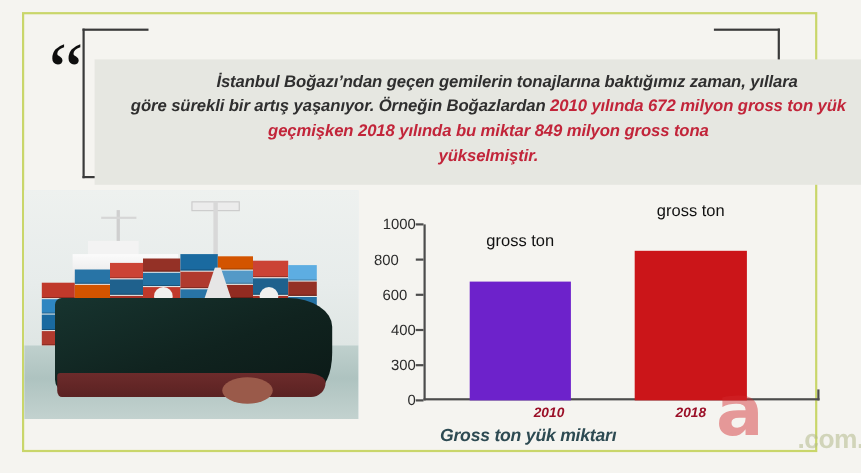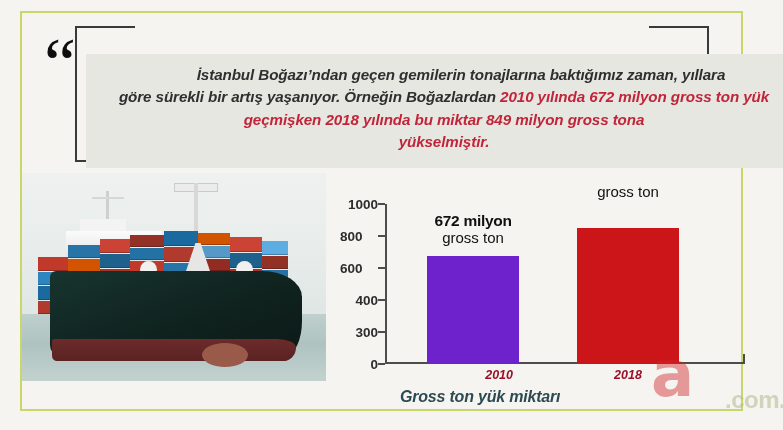--- a/index.html
+++ b/index.html
@@ -178,21 +178,20 @@
   .y-tick {
     position: absolute; left: 38px;
     width: 7px; height: 2px; background: #4c4c4c;
   }
   .y-label {
     position: absolute;
     right: 100%; transform: translateY(-50%);
     padding-right: 9px;
     font-size: 13.5px; color: #2c2c2c;
     white-space: nowrap;
-    font-weight: bold;
   }
 
   .bar {
     position: absolute;
     bottom: 0;
   }
   #bar-2010 { left: 42px;  width: 92px; background: #6d22cb; }
   #bar-2018 { left: 192px; width: 102px; background: #cb1519; }
 
   .bar-label {
@@ -347,42 +346,41 @@
         <div class="y-tick" style="top: 135px;"></div>
         <div style="position: absolute; left: 38px; top: 0px;">
           <div class="y-label" style="position: absolute; left: 0px; top: 136px; transform: translate(-100%, -50%); padding-right: 0px; width: 38px; text-align: right;">300</div>
         </div>
         <div class="y-tick" style="top: 103px;"></div>
         <div style="position: absolute; left: 38px; top: 0px;">
           <div class="y-label" style="position: absolute; left: 0px; top: 104px; transform: translate(-100%, -50%); padding-right: 0px; width: 38px; text-align: right;">400</div>
         </div>
         <div class="y-tick" style="top: 71px;"></div>
         <div style="position: absolute; left: 38px; top: 0px;">
-          <div class="y-label" style="position: absolute; left: 0px; top: 72px; transform: translate(-100%, -50%); padding-right: 0px; width: 38px; text-align: left;">600</div>
+          <div class="y-label" style="position: absolute; left: 0px; top: 72px; transform: translate(-100%, -50%); padding-right: 0px; width: 38px; text-align: center;">600</div>
         </div>
         <div class="y-tick" style="top: 39px;"></div>
         <div style="position: absolute; left: 38px; top: 0px;">
           <div class="y-label" style="position: absolute; left: 0px; top: 40px; transform: translate(-100%, -50%); padding-right: 0px; width: 38px; text-align: left;">800</div>
         </div>
         <div class="y-tick" style="top: 7px;"></div>
         <div style="position: absolute; left: 38px; top: 0px;">
           <div class="y-label" style="position: absolute; left: 0px; top: 8px; transform: translate(-100%, -50%); padding-right: 0px; width: 38px; text-align: right;">1000</div>
         </div>
       </div>
     <div id="plot">
         <div class="bar" id="bar-2010" style="left: 42px; width: 92px; height: 107.52px; background: rgb(109, 34, 203);"></div>
         <div class="bar" id="bar-2018" style="left: 192px; width: 102px; height: 135.84px; background: rgb(203, 21, 25);"></div>
       </div>
     <div id="x-ticks">
         <div class="x-label" style="left: 93px; width: 80px; color: rgb(155, 16, 40); text-align: right;">2010</div>
         <div class="x-label" style="left: 248px; width: 80px; color: rgb(155, 16, 40);">2018</div>
       </div>
     <div id="x-axis-title" style="color: rgb(45, 74, 82);">Gross ton yük miktarı</div>
   <div class="bar-label" style="left: 53px; width: 160px; top: 16.48px;">
-        <span class="big">672 milyon</span>
         <span class="small">gross ton</span>
       </div>
       <div class="bar-label" style="left: 208px; width: 160px; top: -11.84px;">
         <span class="small">gross ton</span>
       </div>
     </div>
 
   <div id="watermark">
     <div id="wm-a">a</div>
     <div id="wm-hbr">HBR</div>

